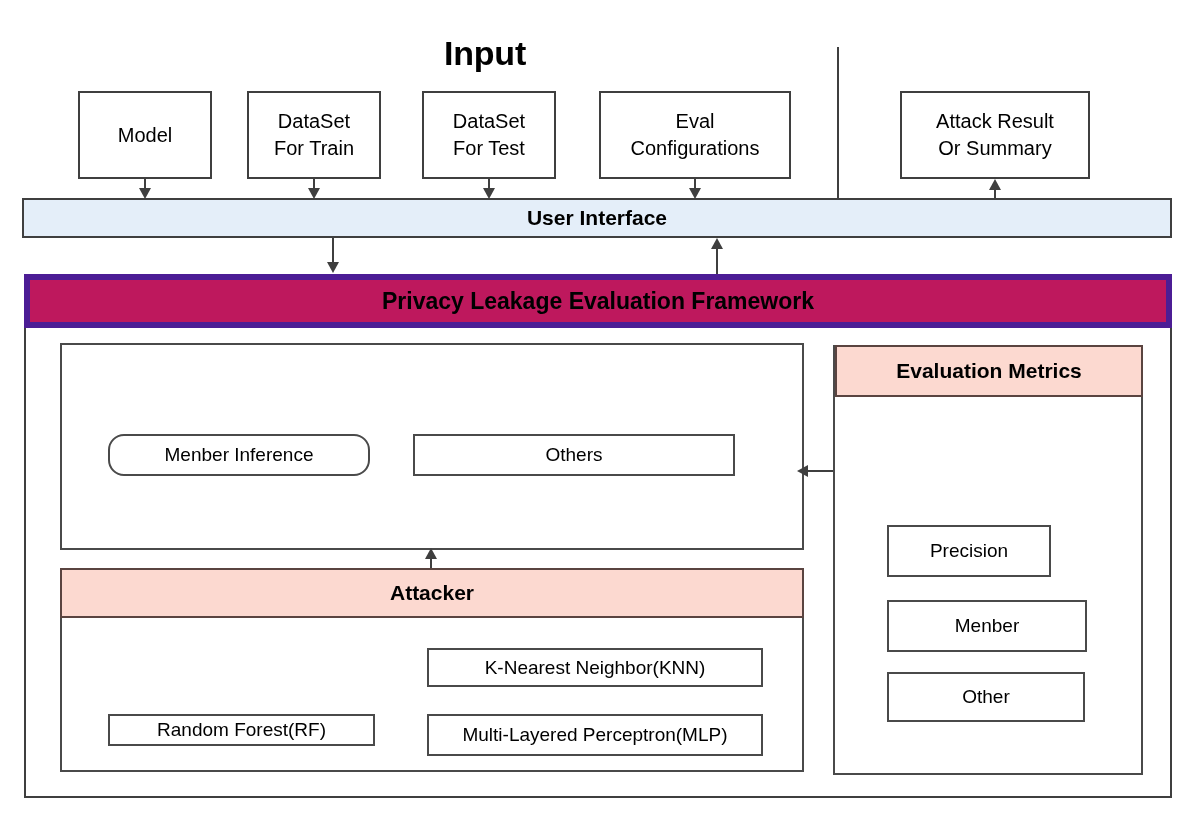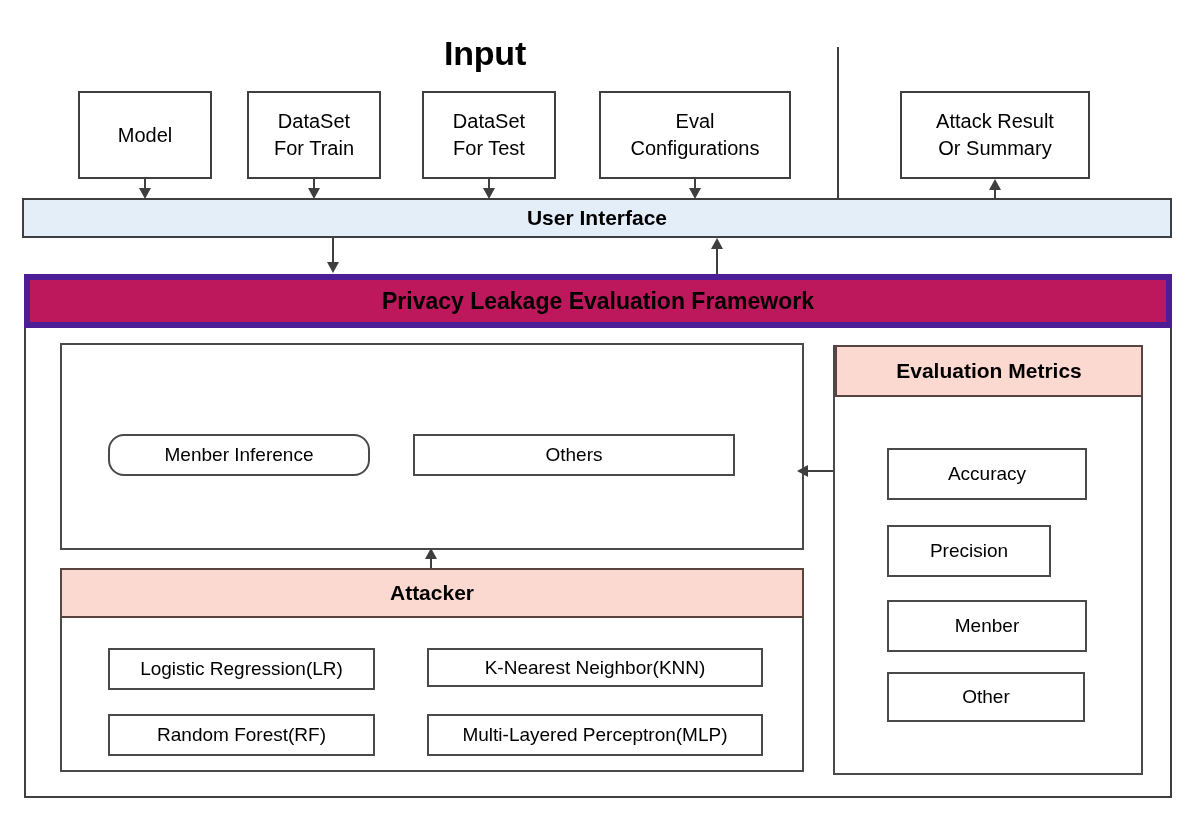--- a/index.html
+++ b/index.html
@@ -191,36 +191,34 @@
 
   <div class="abs item-box" style="left:413px; top:434px; width:322px; height:42px;">Others</div>
 
   <div class="v-line" style="left:430px; top:557px; height:14px;"></div>
   <div class="arrow arrow-up" style="left:425px; top:548px;"></div>
 
   <div class="abs panel-body" style="left:60px; top:568px; width:744px; height:204px;"></div>
 
   <div class="abs panel-header" style="left:60px; top:568px; width:744px; height:50px;">Attacker</div>
 
-  <div class="abs item-box" style="left:108px; top:648px; width:267px; height:42px;">Logistic Regression(LR)</div>
 
   <div class="abs item-box" style="left:427px; top:648px; width:336px; height:39px;">K-Nearest Neighbor(KNN)</div>
 
-  <div class="abs item-box" style="left:108px; top:714px; width:267px; height:42px;">Random Forest(RF)</div>
+  <div class="abs item-box" style="left:108px; top:714px; width:267px; height:32px;">Random Forest(RF)</div>
 
   <div class="abs item-box" style="left:427px; top:714px; width:336px; height:42px;">Multi-Layered Perceptron(MLP)</div>
 
   <div class="h-line" style="left:806px; top:470px; width:28px;"></div>
   <div class="arrow arrow-left" style="left:797px; top:465px;"></div>
 
   <div class="abs panel-body" style="left:833px; top:345px; width:310px; height:430px;"></div>
 
   <div class="abs panel-header" style="left:835px; top:345px; width:308px; height:52px;">Evaluation Metrics</div>
 
-  <div class="abs item-box" style="left:887px; top:448px; width:200px; height:52px;">Accuracy</div>
 
   <div class="abs item-box" style="left:887px; top:525px; width:164px; height:52px;">Precision</div>
 
   <div class="abs item-box" style="left:887px; top:600px; width:200px; height:52px;">Menber</div>
 
   <div class="abs item-box" style="left:887px; top:672px; width:198px; height:50px;">Other</div>
 
 </div>
 
 </body></html>

